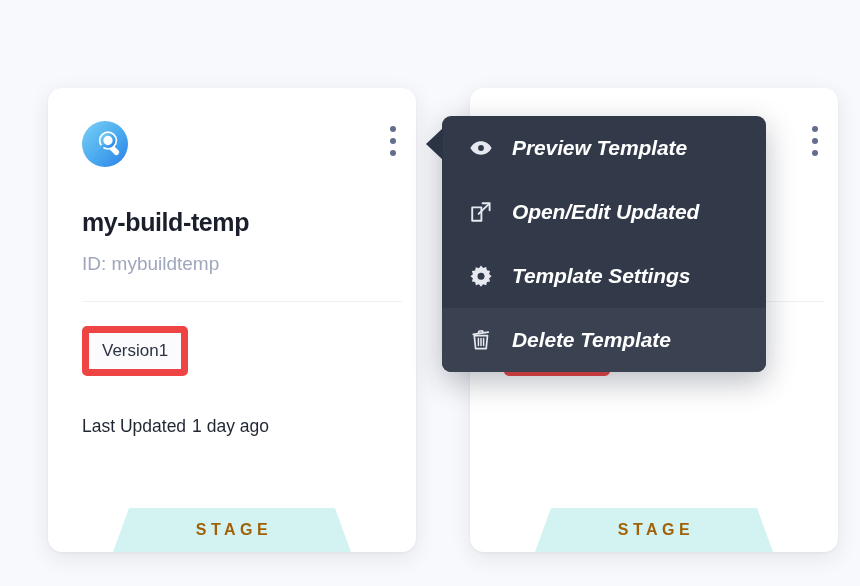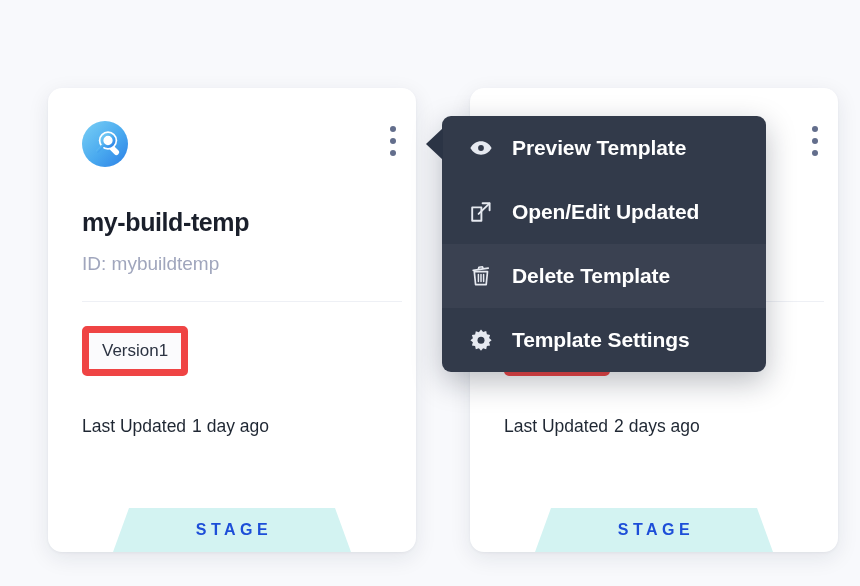--- a/index.html
+++ b/index.html
@@ -125,21 +125,21 @@
 
   
   .stage-banner {
     position: absolute;
     left: 50%;
     transform: translateX(-50%);
     bottom: 0;
     width: 238px;
     height: 44px;
     background: #d3f3f2;
-    color: #1d4ed8;
+    color: #a16207;
     font-size: 16px;
     font-weight: bold;
     letter-spacing: 4.5px;
     display: flex;
     align-items: center;
     justify-content: center;
     padding-left: 4px;
     clip-path: polygon(16px 0, calc(100% - 16px) 0, 100% 100%, 0 100%);
     border-radius: 9px 9px 0 0;
   }
@@ -183,21 +183,21 @@
   .menu-item .mi-icon {
     width: 30px;
     flex: none;
     display: flex;
     align-items: center;
     justify-content: center;
     margin-right: 16px;
     color: #e6e9f0;
   }
   .menu-item .mi-icon svg { display: block; }
-  .menu-item .mi-label { white-space: nowrap; }
+  .menu-item .mi-label { white-space: nowrap; font-style: italic; }
 </style>
 </head>
 <body>
 
 <div class="card left">
   <div class="card-inner">
 
     <div class="card-head">
       <div class="app-icon">
         <svg viewBox="0 0 46 46" xmlns="http://www.w3.org/2000/svg">
@@ -270,23 +270,20 @@
       </div>
     </div>
 
     <div class="card-title">my-build-temp...</div>
     <div class="card-id">ID: mybuildtemplate</div>
 
     <div class="divider"></div>
 
     <div class="version-chip">Version1</div>
 
-    <div class="last-updated">
-      <span>Last Updated</span><span class="lu-value">2 days ago</span>
-    </div>
   </div>
 
   <div class="stage-banner">STAGE</div>
 </div>
 
 <div class="menu-caret"></div>
 
 <div class="context-menu">
 
   <div class="menu-item">
@@ -301,37 +298,37 @@
 
   <div class="menu-item">
     <span class="mi-icon">
       <svg width="24" height="24" viewBox="0 0 24 24" fill="none" xmlns="http://www.w3.org/2000/svg">
         <path d="M3.2 7.4h9.2v13.4H3.2z" stroke="currentColor" stroke-width="1.9" stroke-linejoin="round"></path>
         <path d="M9.6 13.9 20.3 3.6" stroke="currentColor" stroke-width="1.9" stroke-linecap="round"></path>
         <path d="M13.6 3.3h7v7" stroke="currentColor" stroke-width="1.9" stroke-linecap="round" stroke-linejoin="round"></path>
       </svg>
     </span>
     <span class="mi-label">Open/Edit Updated</span>
+  </div>
+
+  <div class="menu-item">
+    <span class="mi-icon">
+      <svg width="24" height="24" viewBox="0 0 24 24" xmlns="http://www.w3.org/2000/svg">
+        <path d="M12 1.6l2.1 2.5 3.1-1 .7 3.2 3.2.7-1 3.1 2.5 2.1-2.5 2.1 1 3.1-3.2.7-.7 3.2-3.1-1L12 22.8l-2.1-2.5-3.1 1-.7-3.2-3.2-.7 1-3.1L1.4 12.3l2.5-2.1-1-3.1 3.2-.7.7-3.2 3.1 1L12 1.6Z" fill="currentColor"></path>
+        <circle cx="12" cy="12.2" r="3.5" fill="#323a4a"></circle>
+      </svg>
+    </span>
+    <span class="mi-label">Template Settings</span>
   </div>
 
   <div class="menu-item hovered">
     <span class="mi-icon">
       <svg width="24" height="24" viewBox="0 0 24 24" fill="none" xmlns="http://www.w3.org/2000/svg">
         <path d="M5.3 7.6h13.2l-1.3 13.1H6.6L5.3 7.6Z" stroke="currentColor" stroke-width="1.7" stroke-linejoin="round"></path>
         <path d="M4.2 6.4 19.2 4.2" stroke="currentColor" stroke-width="1.7" stroke-linecap="round"></path>
         <path d="M9.3 5.7 9.9 3.2l3.6-.5.9 2.3" stroke="currentColor" stroke-width="1.6" stroke-linejoin="round"></path>
         <path d="M9.4 10.6v7M12 10.6v7M14.6 10.6v7" stroke="currentColor" stroke-width="1.5" stroke-linecap="round"></path>
       </svg>
     </span>
     <span class="mi-label">Delete Template</span>
   </div>
 
-  <div class="menu-item">
-    <span class="mi-icon">
-      <svg width="24" height="24" viewBox="0 0 24 24" xmlns="http://www.w3.org/2000/svg">
-        <path d="M12 1.6l2.1 2.5 3.1-1 .7 3.2 3.2.7-1 3.1 2.5 2.1-2.5 2.1 1 3.1-3.2.7-.7 3.2-3.1-1L12 22.8l-2.1-2.5-3.1 1-.7-3.2-3.2-.7 1-3.1L1.4 12.3l2.5-2.1-1-3.1 3.2-.7.7-3.2 3.1 1L12 1.6Z" fill="currentColor"></path>
-        <circle cx="12" cy="12.2" r="3.5" fill="#323a4a"></circle>
-      </svg>
-    </span>
-    <span class="mi-label">Template Settings</span>
-  </div>
-
 </div>
 
 </body></html>

